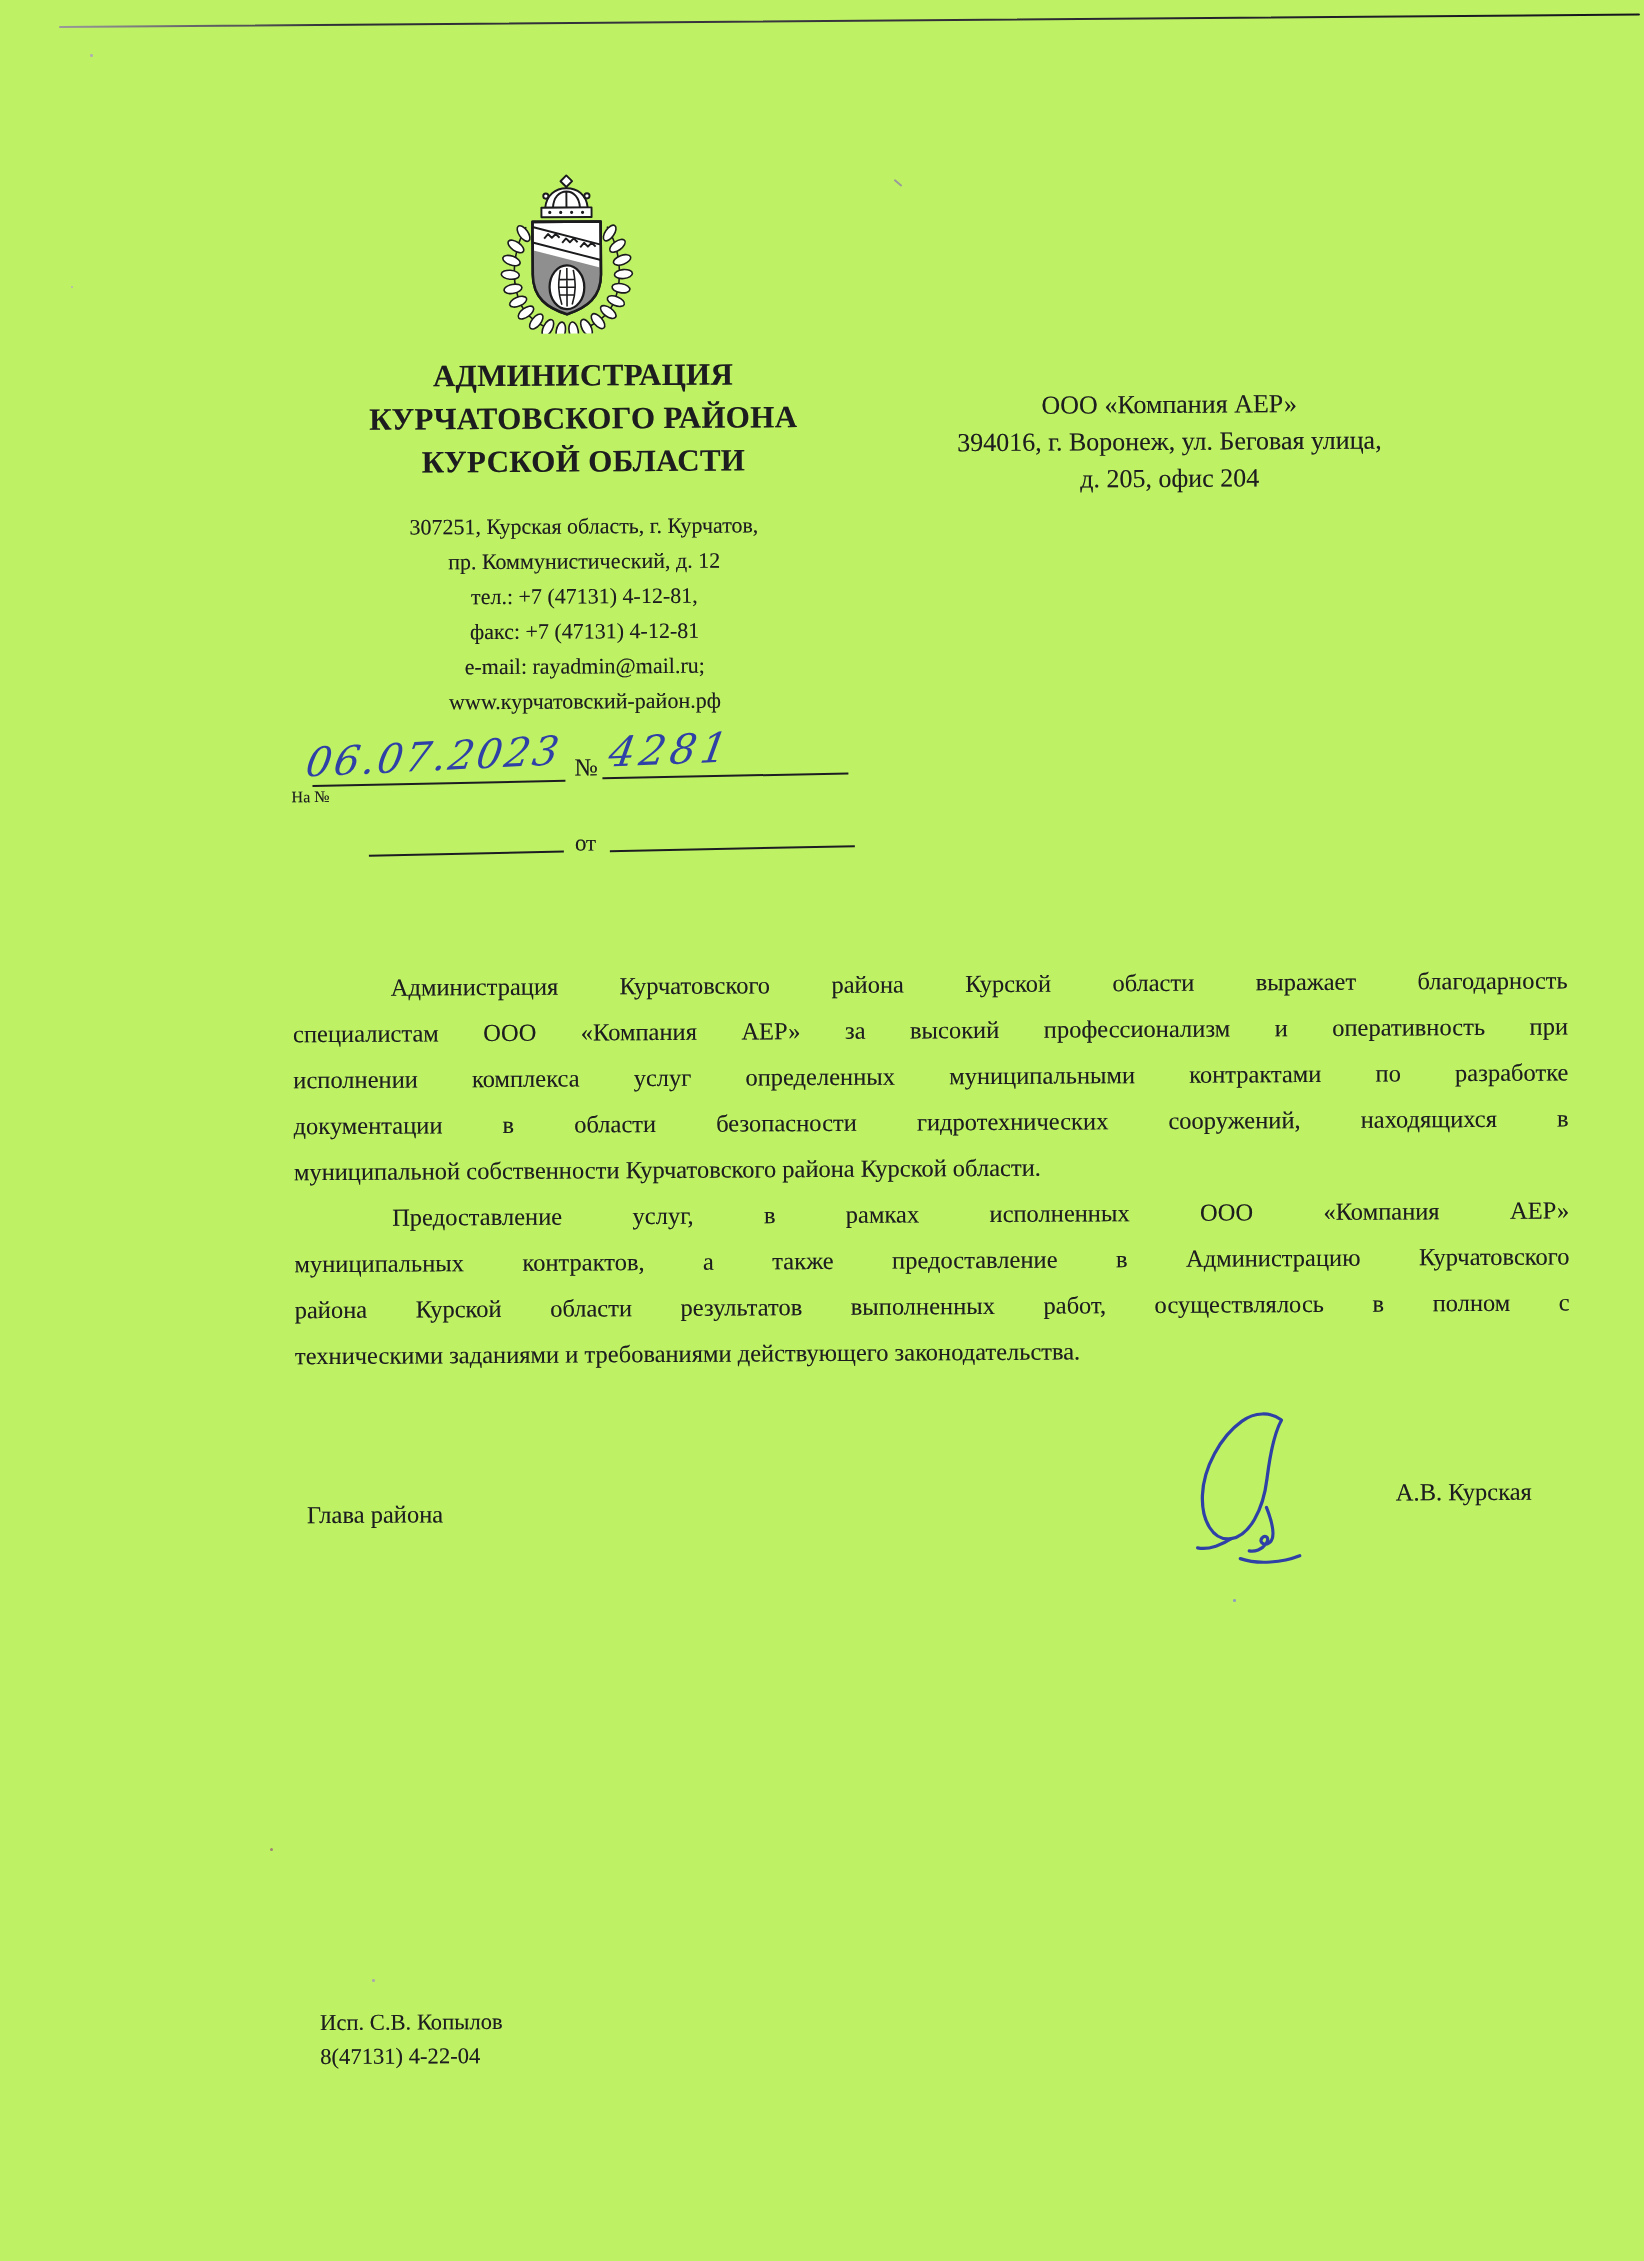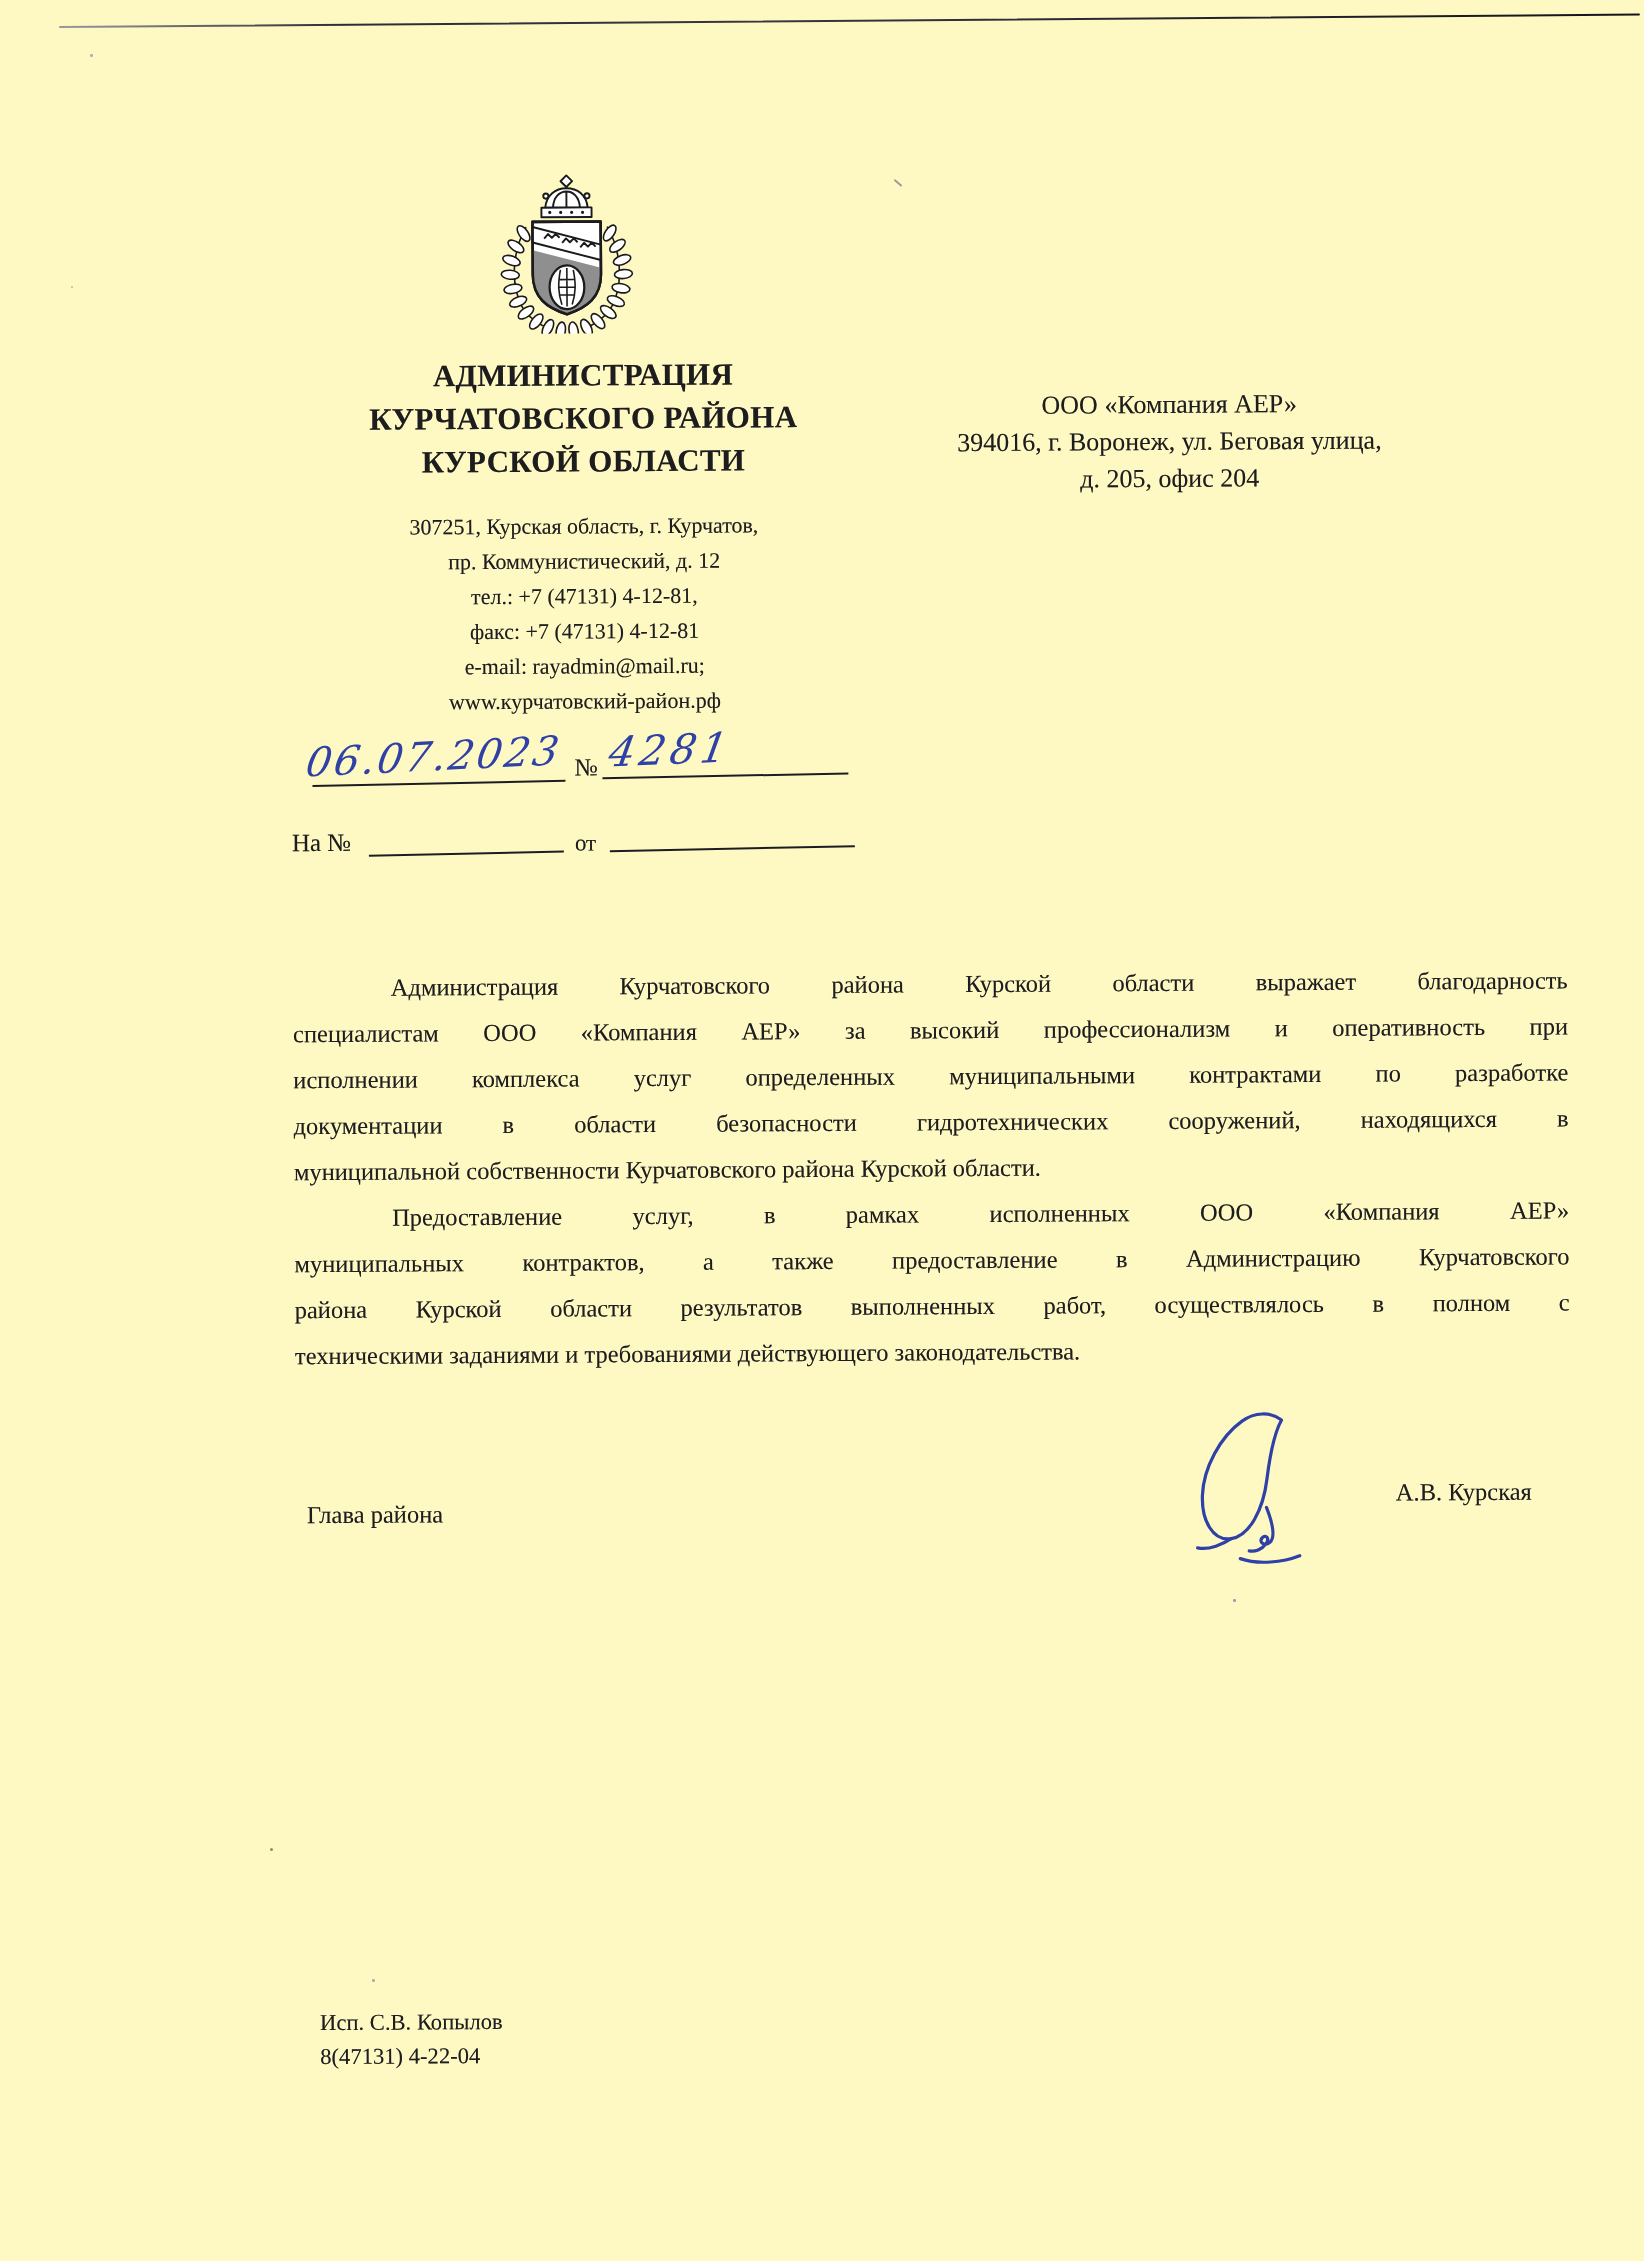--- a/index.html
+++ b/index.html
@@ -1,18 +1,18 @@
 <!DOCTYPE html>
 <html style="--ink: #2f40a6;font-size:10.3px"><head>
 <meta charset="utf-8">
 <style>
   html,body{margin:0;padding:0;background:#ffffff;}
   .page{
     position:relative;width:1645px;height:2261px;overflow:hidden;
-    background:#fef9c3;
+    background:#bef264;
     font-family:"Liberation Serif","DejaVu Serif",serif;
     color:#1d1d1f;
   }
   .content{position:absolute;inset:0;transform:rotate(-0.35deg);transform-origin:822px 1032px;}
   .t{text-shadow:0 0 0.6px rgba(25,25,30,.4);}
   
   .scanline{
     position:absolute;left:59px;top:26.4px;width:1581px;height:1.9px;border-radius:1.3px;
     background:linear-gradient(90deg,#9a9a9a,#2c2c34 18%,#3a3640 45%,#23232b 75%,#14141c);
     transform:rotate(-0.45deg);transform-origin:left center;
@@ -29,21 +29,21 @@
   
   .hand{font-family:"DejaVu Serif","Liberation Serif",serif;font-style:italic;color:var(--ink,#2e3fa5);}
   .hw-date{position:absolute;left:308px;top:731px;font-size:40px;letter-spacing:2.6px;
            transform:rotate(-2.4deg) skewX(-12deg);}
   .hw-num{position:absolute;left:611px;top:725px;font-size:41px;letter-spacing:4.5px;
           transform:rotate(-2deg) skewX(-12deg);}
   .numsign{position:absolute;left:576px;top:752px;font-size:24.5px;}
   .uline{position:absolute;height:1.9px;background:#1c1c22;transform-origin:left center;}
   #ul-date{left:314px;top:782px;width:253px;transform:rotate(-0.85deg);}
   #ul-num{left:604px;top:776px;width:246px;transform:rotate(-0.8deg);}
-  .na-label{position:absolute;left:293px;top:826px;font-size:25px;}
+  .na-label{position:absolute;left:293px;top:785px;font-size:16px;}
   .ot-label{position:absolute;left:576px;top:829px;font-size:23px;}
   #ul-na{left:370px;top:852px;width:195px;transform:rotate(-0.9deg);}
   #ul-ot{left:611px;top:849px;width:245px;transform:rotate(-0.85deg);}
   
   .bodytext{position:absolute;left:293px;top:962px;width:1275px;font-size:24.5px;}
   .jline{height:46px;line-height:46px;overflow:hidden;text-align:justify;}
   .jline::after{content:"";display:inline-block;width:100%;height:0;}
   .jline.flush{text-align:left;}
   .jline.flush::after{width:0;}
   .jline.indent{text-indent:98px;}

